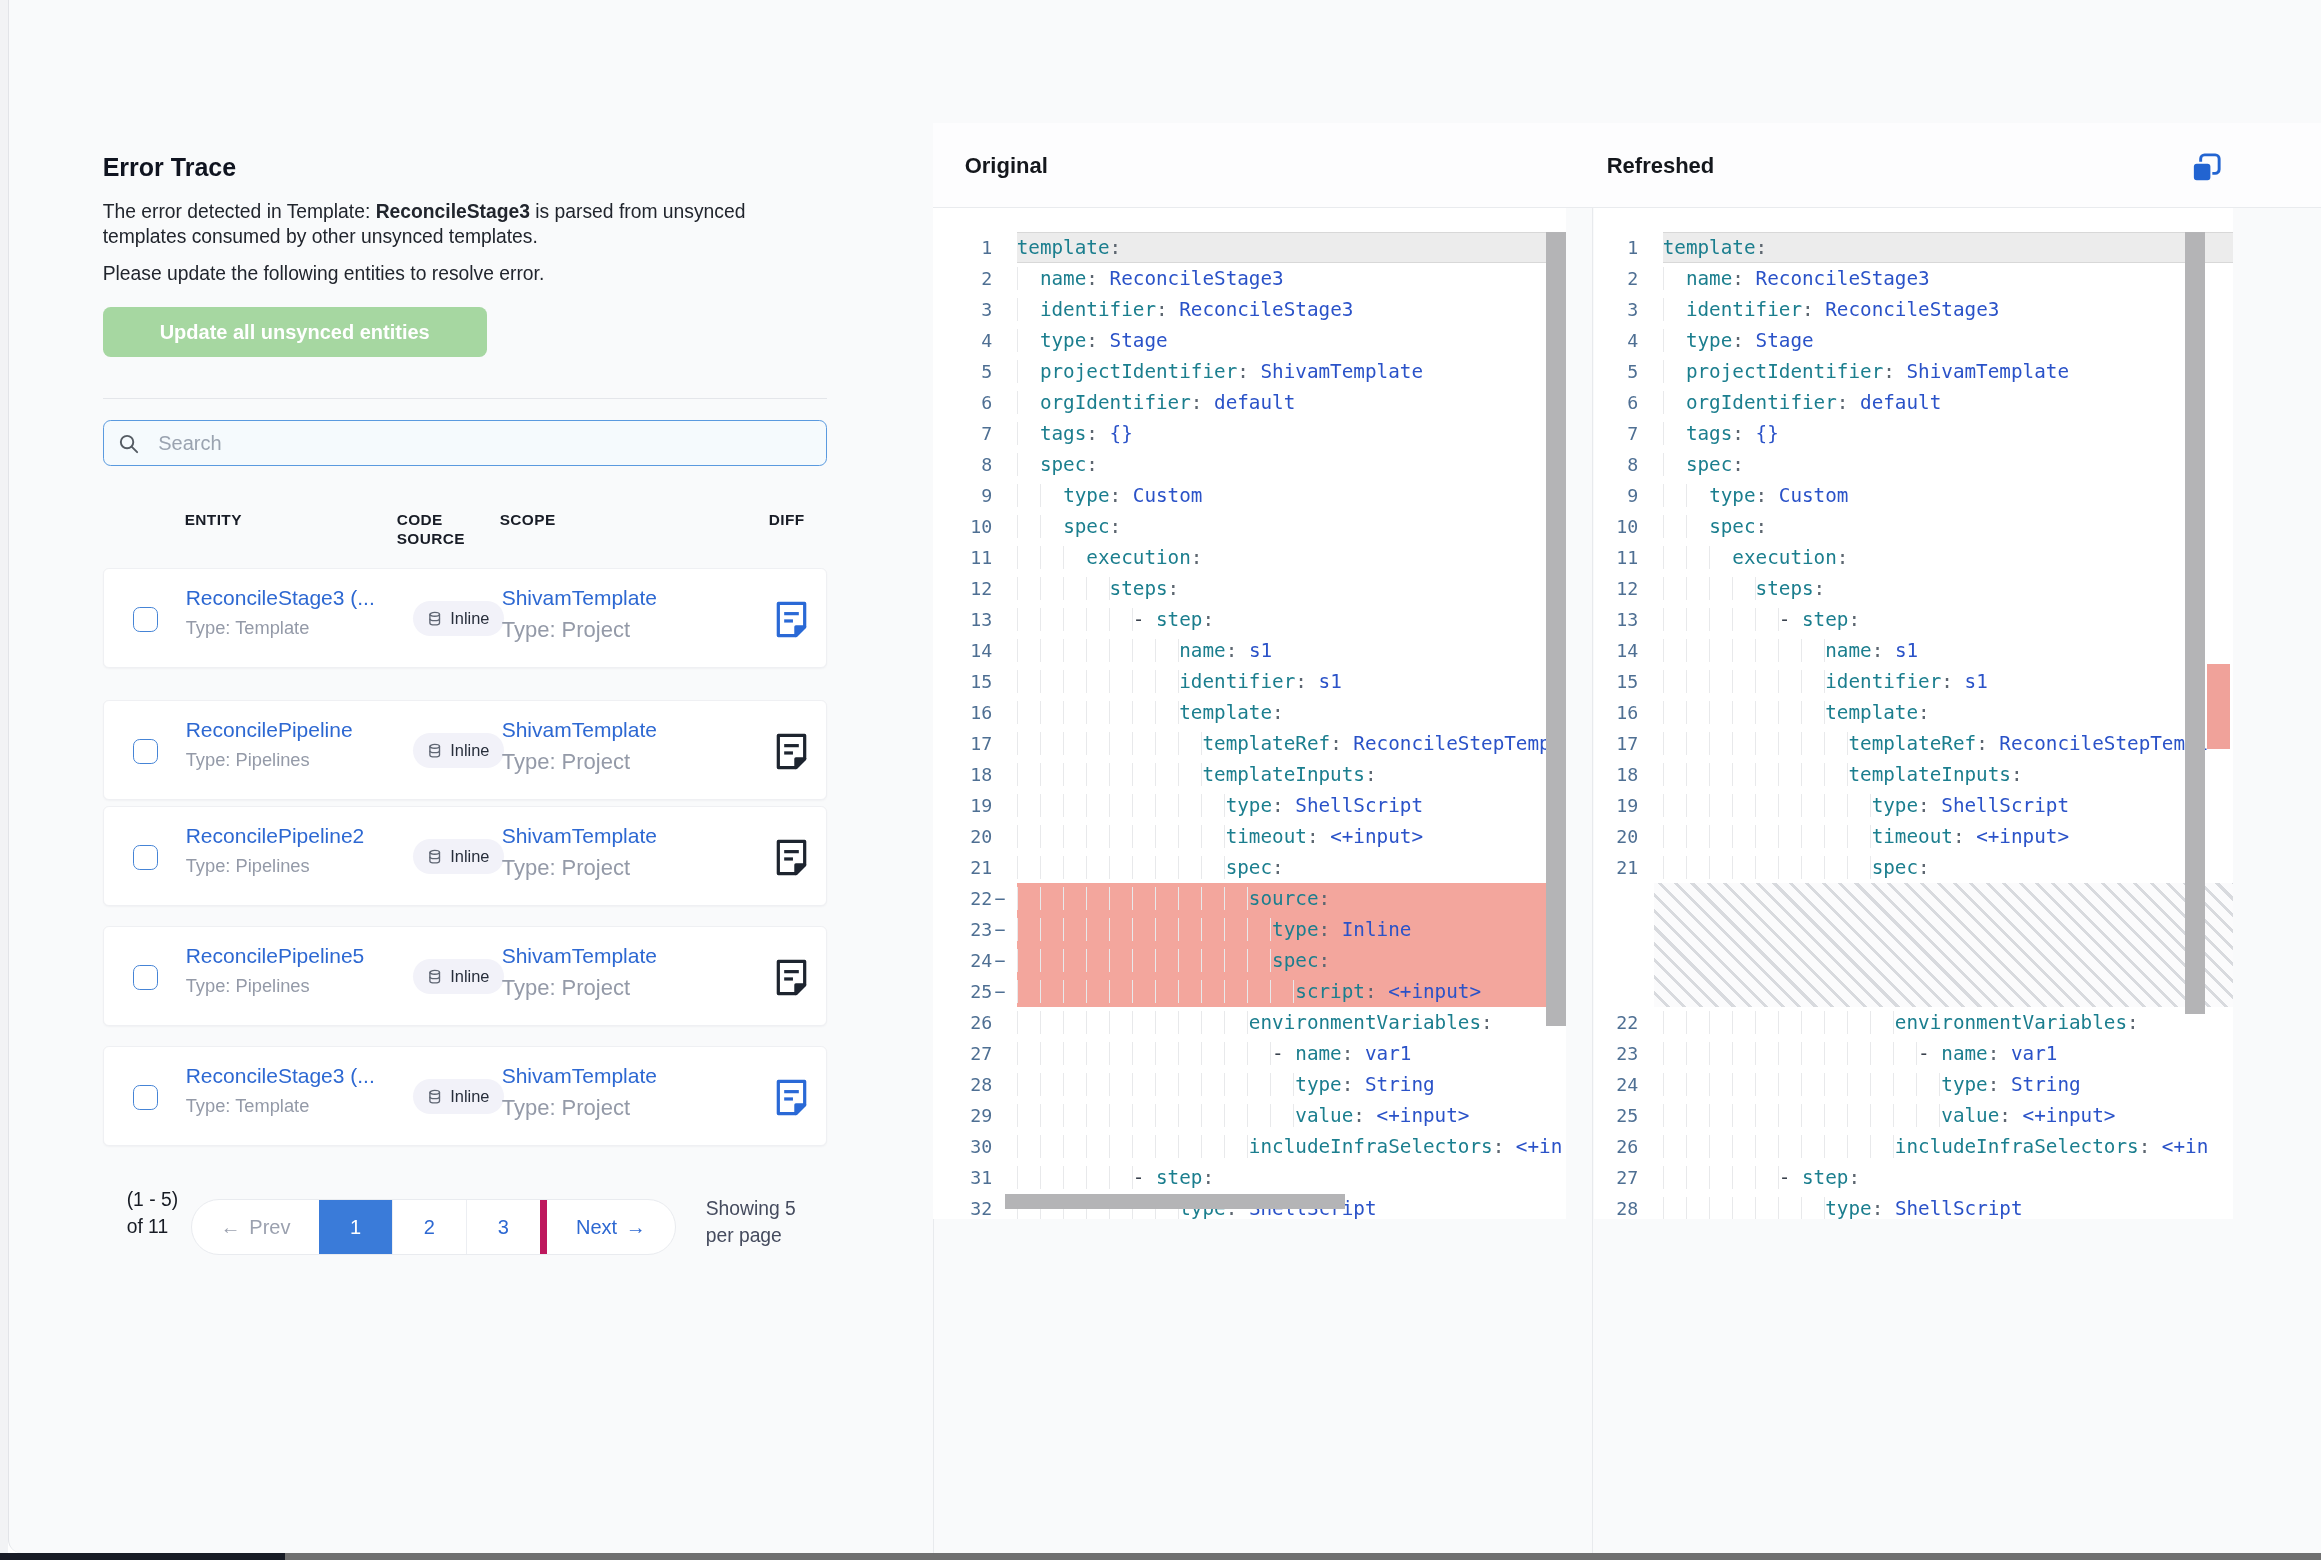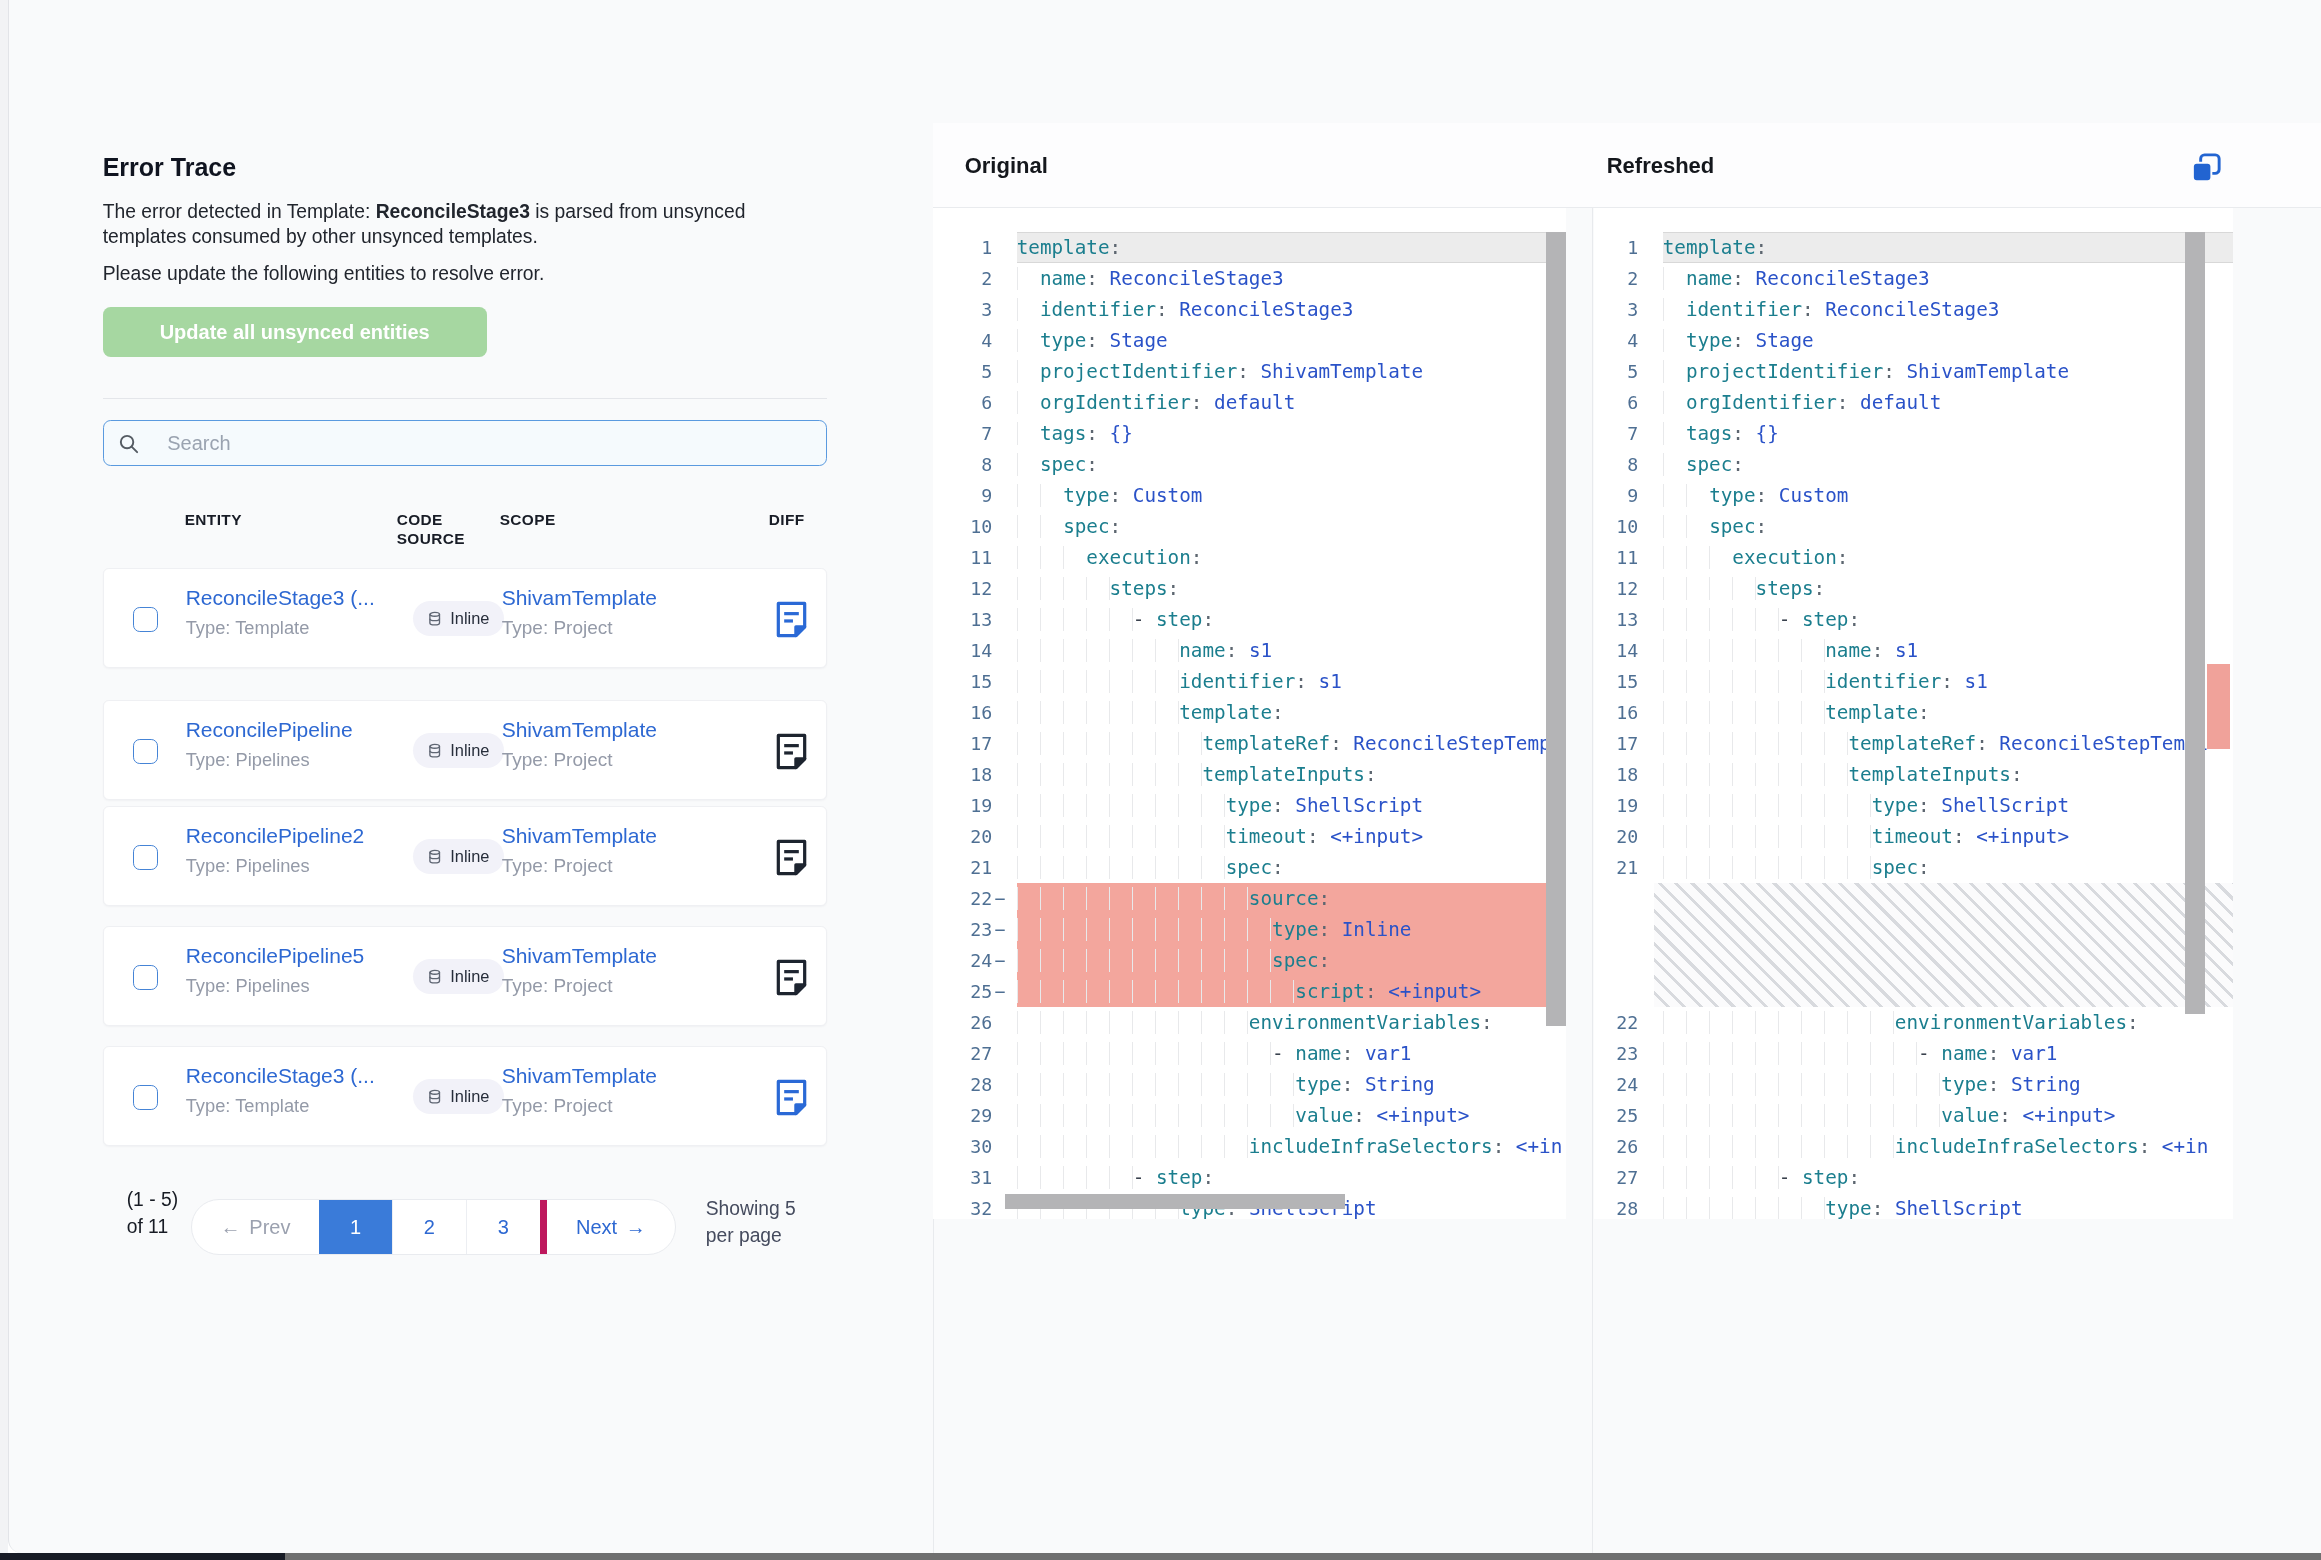--- a/index.html
+++ b/index.html
@@ -27,40 +27,40 @@
   .et-p1{position:absolute;left:94px;top:199px;width:672px;font-size:19.3px;line-height:25px;color:#21252d;}
   .et-p1 b{font-weight:700;}
   .et-p2{position:absolute;left:94px;top:263px;width:672px;font-size:19.3px;color:#21252d;}
   .update-btn{position:absolute;left:94px;top:307px;width:384px;height:50px;border-radius:7.7px;background:#a6d7a1;
     color:#ffffff;font-size:20px;font-weight:700;display:flex;align-items:center;justify-content:center;border:none;}
   .hdivider{position:absolute;left:94px;top:398px;width:724px;height:1px;background:#e4e6ea;}
 
   .searchbox{position:absolute;left:94px;top:420px;width:724px;height:46px;box-sizing:border-box;
     border:1px solid #5a9adf;border-radius:7.7px;background:#f5fafd;display:flex;align-items:center;padding:0 13.5px;}
   .searchbox svg{flex:none;}
-  .searchbox input{flex:1;margin-left:25px;border:none;outline:none;background:transparent;font-size:20px;
+  .searchbox input{flex:1;margin-left:16px;border:none;outline:none;background:transparent;font-size:20px;
     color:#2a2f38;font-family:"Liberation Sans",sans-serif;}
   .searchbox input::placeholder{color:#9aa3b0;}
 
   .thead{position:absolute;font-size:15.4px;font-weight:700;letter-spacing:0.4px;color:#181c26;line-height:19.3px;}
   .th-entity{left:176px;top:510px;}
   .th-code{left:388px;top:510px;width:75px;}
   .th-scope{left:491px;top:510px;}
   .th-diff{left:760px;top:510px;}
 
   .row-card{position:absolute;left:94px;width:724px;height:100px;background:#ffffff;border:1px solid #eff0f3;
     box-sizing:border-box;border-radius:5.8px;box-shadow:0 1px 1.9px rgba(20,24,40,.04);}
   .checkbox{position:absolute;left:29px;top:38px;width:23px;height:23px;border:1.4px solid #4584d6;border-radius:6.8px;background:#fff;}
   .ent-name{position:absolute;left:82px;top:17.4px;font-size:21px;color:#2d68d2;white-space:nowrap;}
   .ent-type{position:absolute;left:82px;top:48px;font-size:18.3px;color:#949aa8;white-space:nowrap;}
   .badge{position:absolute;left:309px;top:32px;height:35px;border-radius:17.4px;background:#f2f2f9;
     display:flex;align-items:center;padding:0 14.5px;gap:7.7px;}
   .badge span{font-size:16.4px;color:#272e3b;}
   .scope-name{position:absolute;left:398px;top:17.4px;font-size:21px;color:#2d68d2;white-space:nowrap;}
-  .scope-type{position:absolute;left:398px;top:48px;font-size:19px;color:#949aa8;white-space:nowrap;}
+  .scope-type{position:absolute;left:398px;top:48px;font-size:22px;color:#949aa8;white-space:nowrap;}
   .diff-ic{position:absolute;left:668px;top:30px;width:39px;height:41px;}
   .diff-blue{color:#2a69d6;}
   .diff-dark{color:#1d242f;}
 
   
   .pg-range{position:absolute;left:118px;top:1186px;width:68px;font-size:19.3px;line-height:27px;color:#171b24;}
   .pg-pill{position:absolute;left:182px;top:1199px;width:485px;height:56px;background:#ffffff;border:1px solid #e9ebef;
     border-radius:28px;box-sizing:border-box;display:flex;overflow:hidden;align-items:stretch;}
   .pg-btn{display:flex;align-items:center;justify-content:center;font-size:20px;cursor:pointer;}
   .pg-prev{width:129px;color:#9ba1af;gap:8.7px;}

